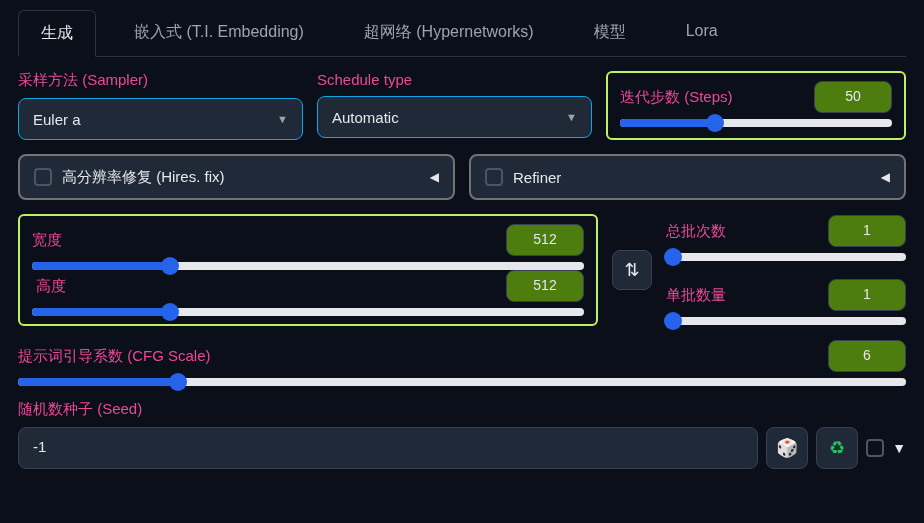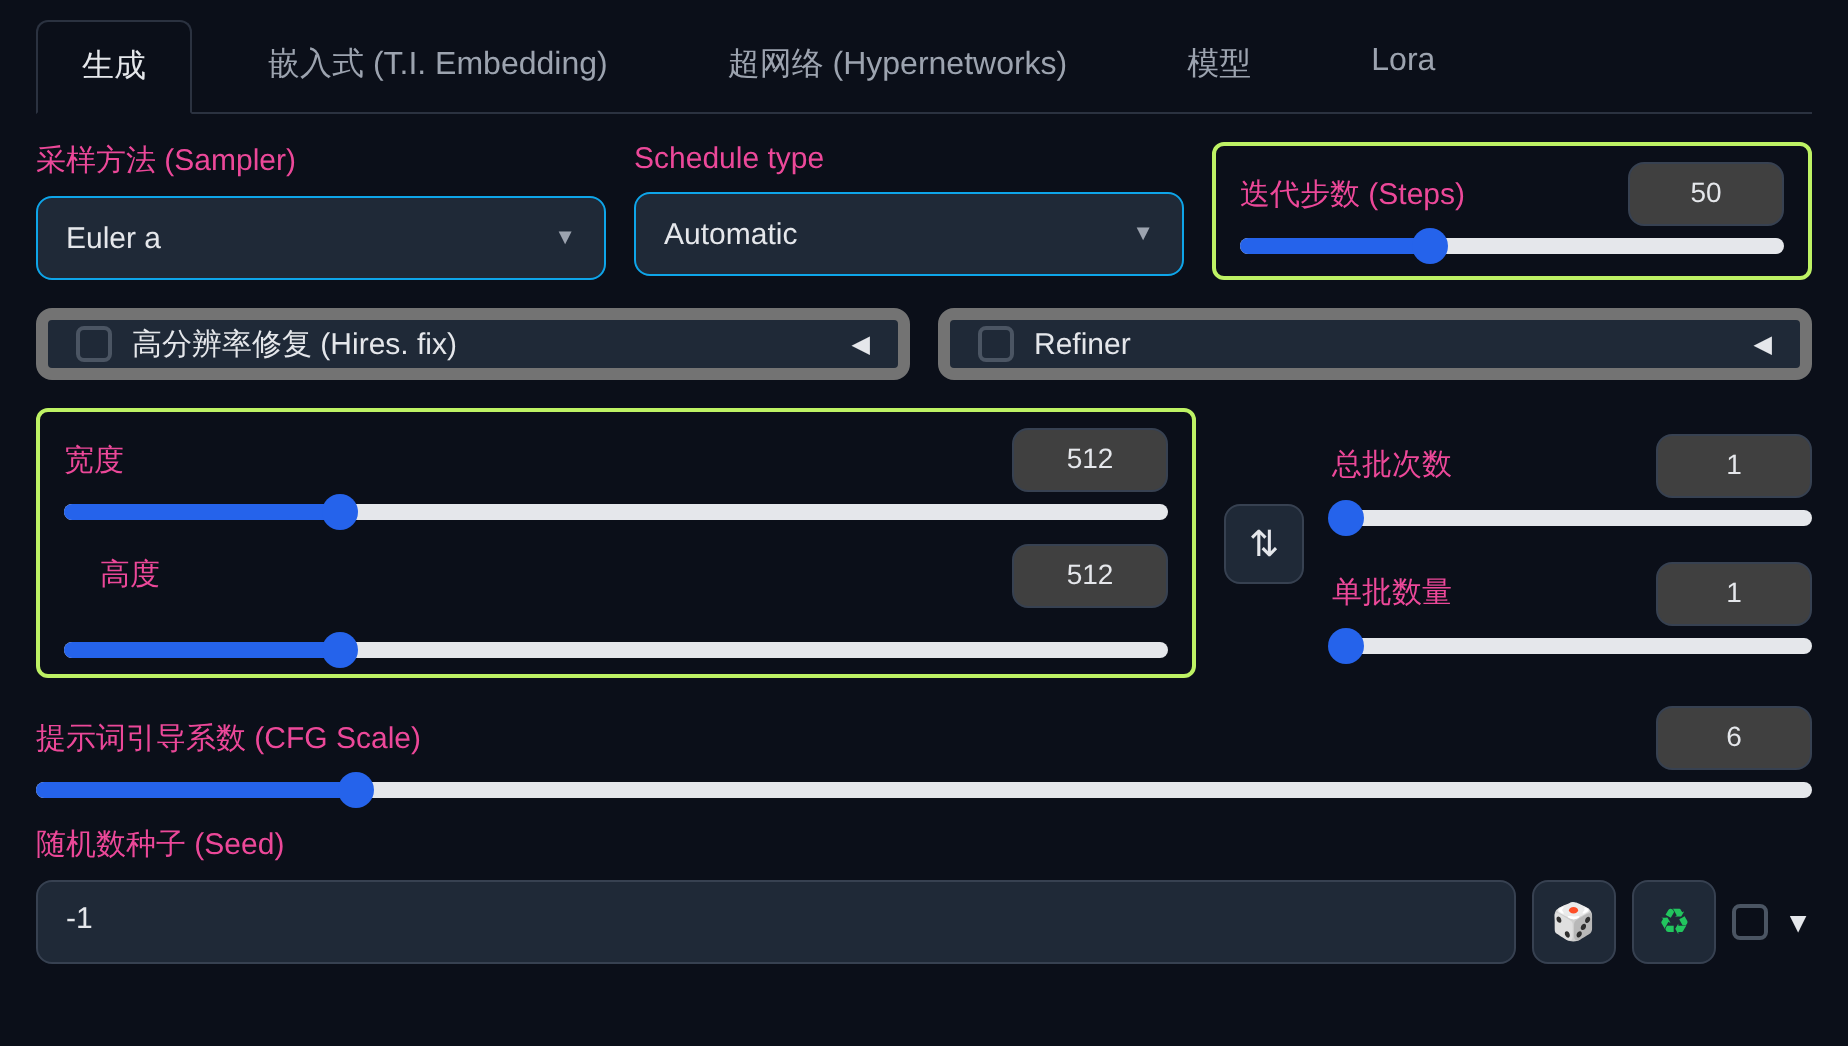--- a/index.html
+++ b/index.html
@@ -41,21 +41,21 @@
   border-radius: 8px;
   padding: 10px 14px;
   color: #e5e7eb;
   display: flex;
   justify-content: space-between;
   align-items: center;
   cursor: pointer;
   height: 42px;
 }
 .num-box {
-  background: #404040;
+  background: #4d7c0f;
   border: 1px solid #374151;
   border-radius: 8px;
   padding: 6px 16px;
   color: #e5e7eb;
   text-align: center;
   width: 78px;
   height: 32px;
   font-size: 14px;
 }
 .slider-wrap { display: flex; flex-direction: column; gap: 6px; }
@@ -79,28 +79,28 @@
   width: 18px;
   height: 18px;
   background: #2563eb;
   border-radius: 50%;
   top: -5px;
   transform: translateX(-50%);
 }
 .highlight-red { border: 2px solid #bef264; border-radius: 6px; padding: 8px 12px; }
 .collapse-header {
   background: #1f2937;
-  border: 6px solid #737373;
+  border: 2px solid #737373;
   border-radius: 8px;
   padding: 10px 14px;
   display: flex;
   align-items: center;
   gap: 10px;
   cursor: pointer;
-  height: 36px;
+  height: 46px;
 }
 .checkbox {
   width: 18px;
   height: 18px;
   border: 2px solid #4b5563;
   border-radius: 4px;
   flex-shrink: 0;
 }
 .tri-left { margin-left: auto; font-size: 12px; }
 .swap-btn {
@@ -200,21 +200,21 @@
           <span class="label" style="margin:0;">宽度</span>
           <div class="num-box">512</div>
         </div>
         <div class="slider">
           <div class="slider-fill" style="width:25%;"></div>
           <div class="slider-thumb" style="left:25%;"></div>
         </div>
       </div>
       <div class="slider-wrap">
         <div class="slider-head">
-          <span class="label" style="margin:18px;">高度</span>
+          <span class="label" style="margin:4px;">高度</span>
           <div class="num-box">512</div>
         </div>
         <div class="slider">
           <div class="slider-fill" style="width:25%;"></div>
           <div class="slider-thumb" style="left:25%;"></div>
         </div>
       </div>
     </div>
 
     <div class="swap-btn">

